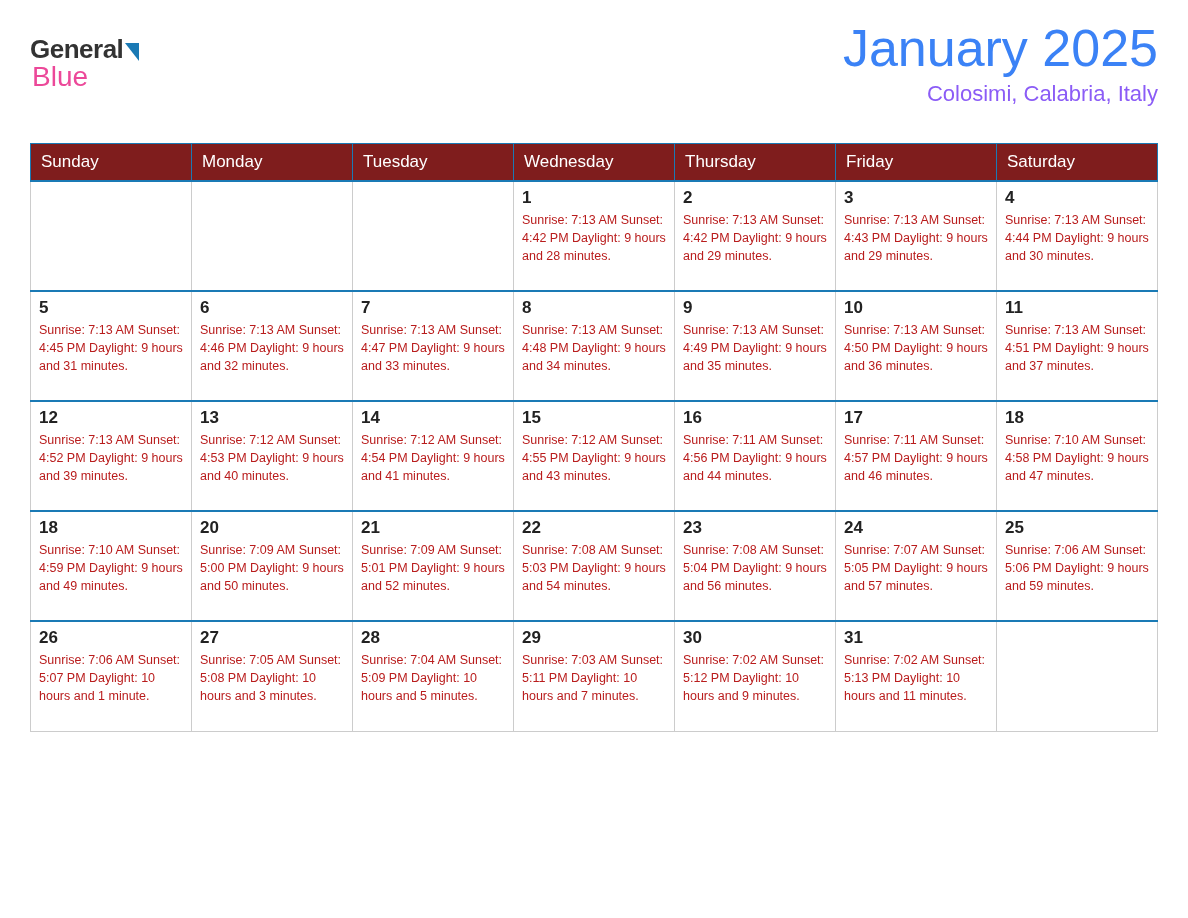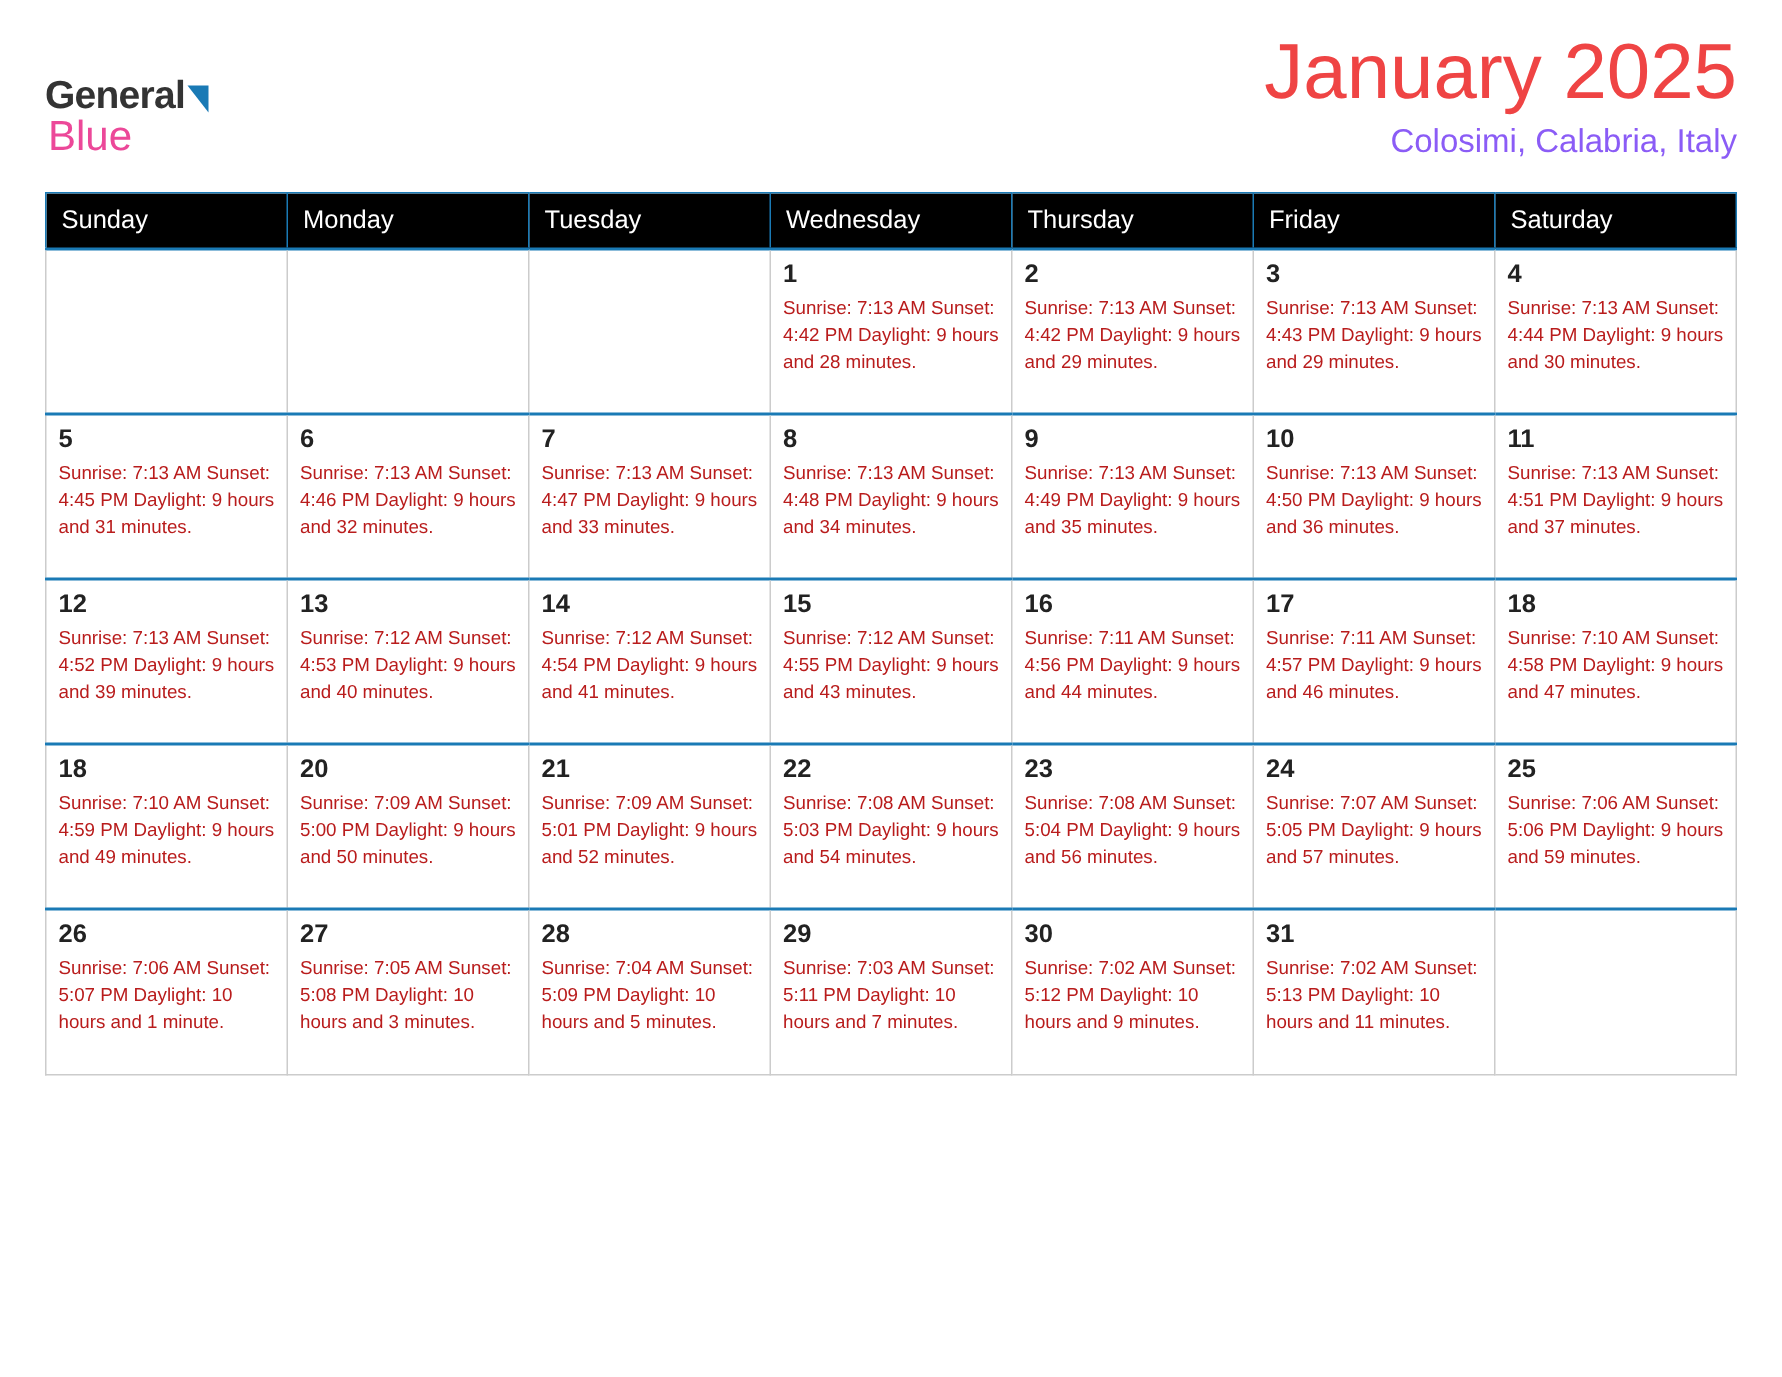--- a/index.html
+++ b/index.html
@@ -6,22 +6,22 @@
     body {
       font-family: Arial, sans-serif;
       background: #fff;
       padding: 20px 30px;
       width: 1188px;
       min-height: 918px;
     }
     .header {
       display: flex;
       justify-content: space-between;
-      align-items: flex-end;
-      margin-bottom: 21px;
+      align-items: center;
+      margin-bottom: 36px;
     }
     .logo {
       display: flex;
       flex-direction: column;
       align-items: flex-start;
     }
     .logo-top {
       display: flex;
       align-items: center;
     }
@@ -45,34 +45,34 @@
       color: #ec4899;
       margin-top: -4px;
       margin-left: 2px;
     }
     .title-block {
       text-align: right;
     }
     .month-title {
       font-size: 52px;
       font-weight: normal;
-      color: #ef4444;
+      color: #3b82f6;
       line-height: 1.1;
     }
     .location {
       font-size: 22px;
       color: #8b5cf6;
       margin-top: 4px;
     }
     .calendar {
       width: 100%;
       border-collapse: collapse;
     }
     .calendar th {
-      background-color: #000000;
+      background-color: #7f1d1d;
       color: #fff;
       font-size: 17px;
       font-weight: normal;
       padding: 8px 10px;
       text-align: left;
       border: 1px solid #1a7ab5;
     }
     .calendar td {
       width: 14.28%;
       vertical-align: top;

